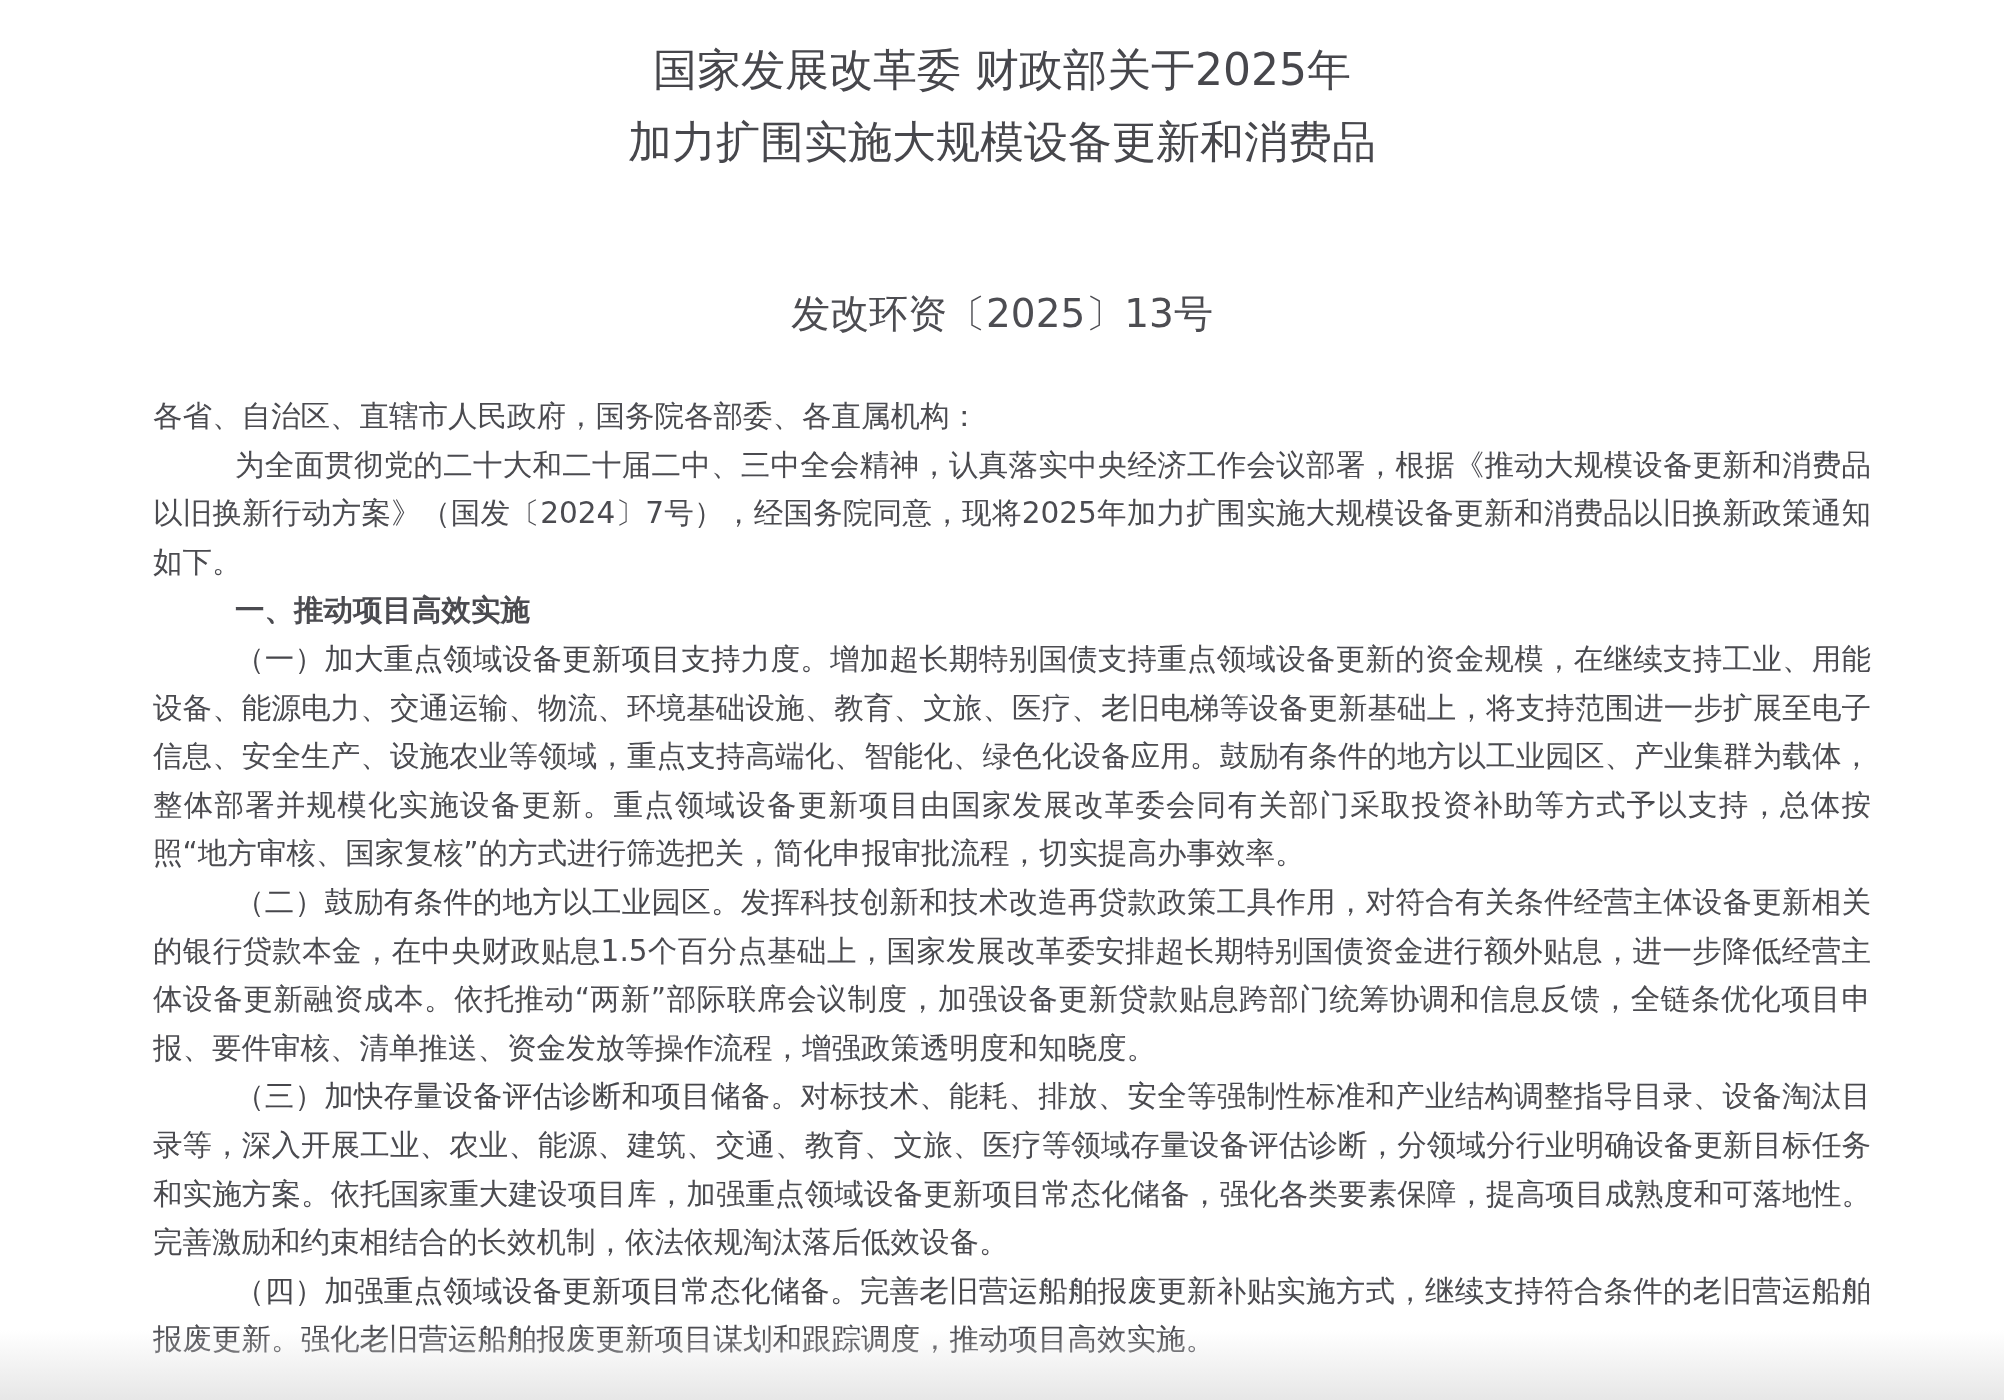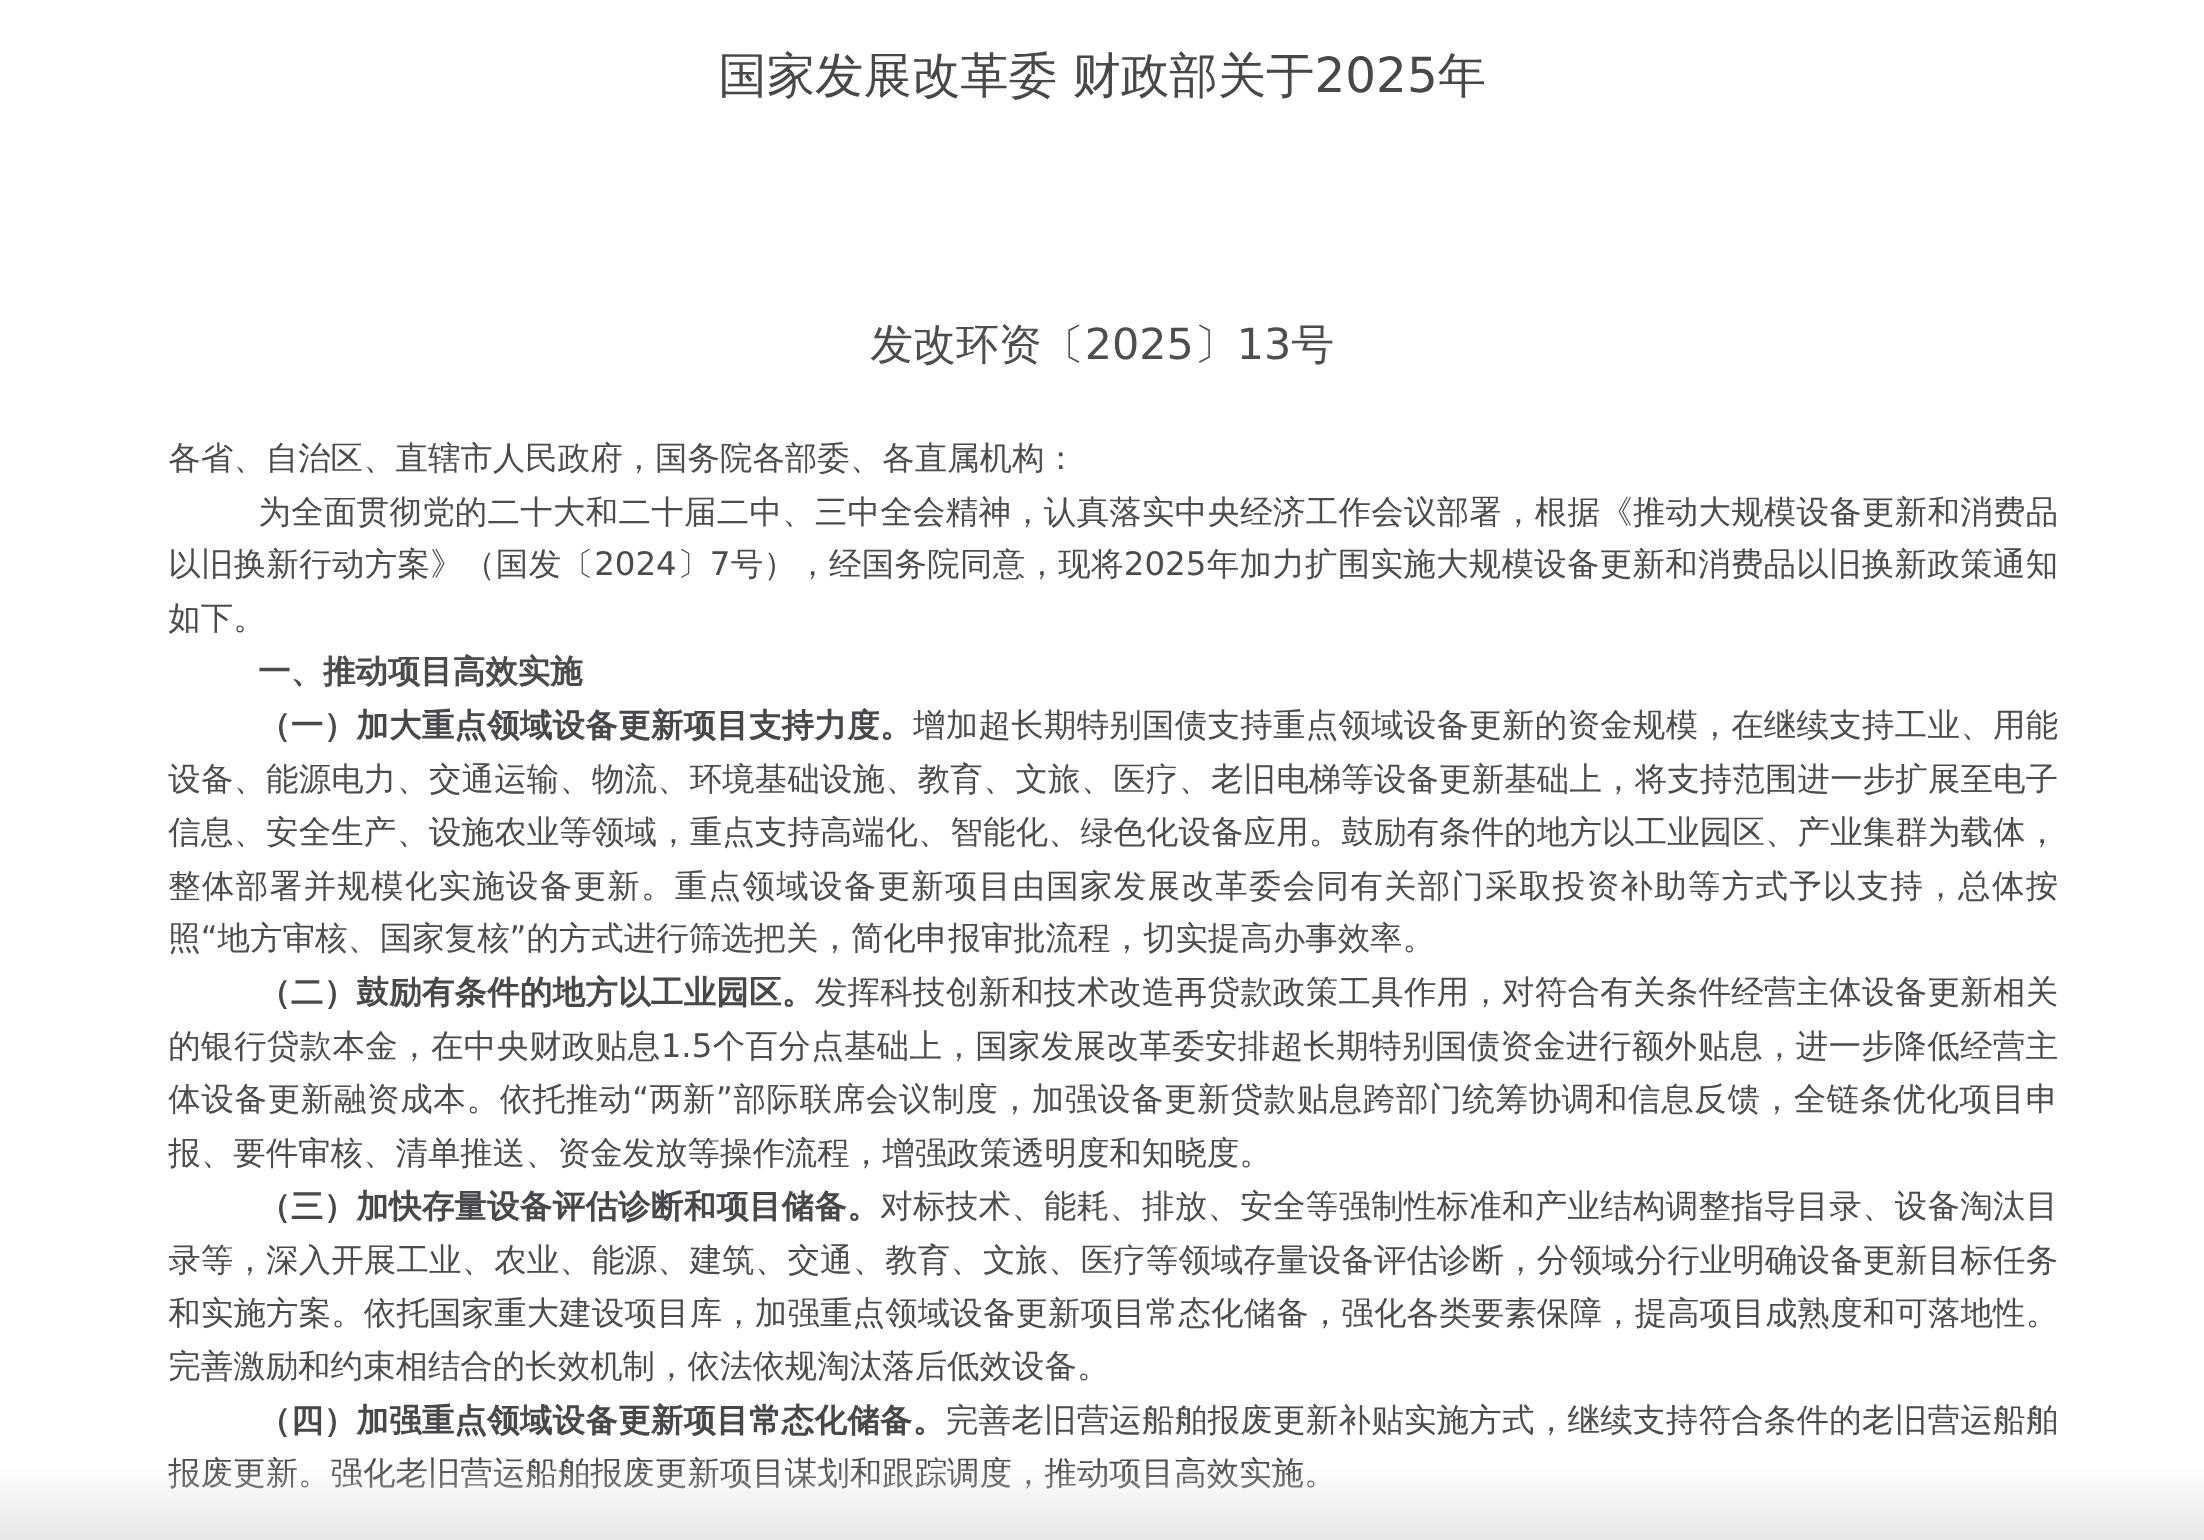--- a/index.html
+++ b/index.html
@@ -20,34 +20,35 @@
     position: absolute; left: 0; top: 292px; width: 2004px; text-align: center;
     font-size: 39px; line-height: 44px; color: #4d4d52; white-space: nowrap;
   }
   .body {
     position: absolute; left: 123px; top: 392px; width: 1718px;
     font-size: 29.5px; line-height: 48.6px; color: #4b4b50; margin-left: 30px;
   }
   .body p { margin: 0; text-align: justify; text-align-last: left; }
   .indent { text-indent: 82px; }
   .heading { font-weight: bold; }
-  .lead { font-weight: bold; color: #47474c; }
+  .lead { font-weight: normal; color: #47474c; }
   .bottom-fade {
     position: absolute; left: 0; top: 1330px; width: 2004px; height: 70px;
     background: linear-gradient(to bottom, rgba(240,240,240,0), rgba(228,228,228,0.9));
     pointer-events: none;
   }
 </style>
 </head>
 <body>
 
 <div class="page">
 
   <div class="title-block">
     <div class="title-line">国家发展改革委 财政部关于2025年</div>
+    <div class="title-line">加力扩围实施大规模设备更新和消费品</div>
   </div>
 
   <div class="doc-number">发改环资〔2025〕13号</div>
 
   <div class="body">
     <p>各省、自治区、直辖市人民政府，国务院各部委、各直属机构：</p>
     <p class="indent">为全面贯彻党的二十大和二十届二中、三中全会精神，认真落实中央经济工作会议部署，根据《推动大规模设备更新和消费品以旧换新行动方案》（国发〔2024〕7号），经国务院同意，现将2025年加力扩围实施大规模设备更新和消费品以旧换新政策通知如下。</p>
     <p class="indent heading">一、推动项目高效实施</p>
 
     <p class="indent"><span class="lead">（一）加大重点领域设备更新项目支持力度。</span><span>增加超长期特别国债支持重点领域设备更新的资金规模，在继续支持工业、用能设备、能源电力、交通运输、物流、环境基础设施、教育、文旅、医疗、老旧电梯等设备更新基础上，将支持范围进一步扩展至电子信息、安全生产、设施农业等领域，重点支持高端化、智能化、绿色化设备应用。鼓励有条件的地方以工业园区、产业集群为载体，整体部署并规模化实施设备更新。重点领域设备更新项目由国家发展改革委会同有关部门采取投资补助等方式予以支持，总体按照“地方审核、国家复核”的方式进行筛选把关，简化申报审批流程，切实提高办事效率。</span></p>

